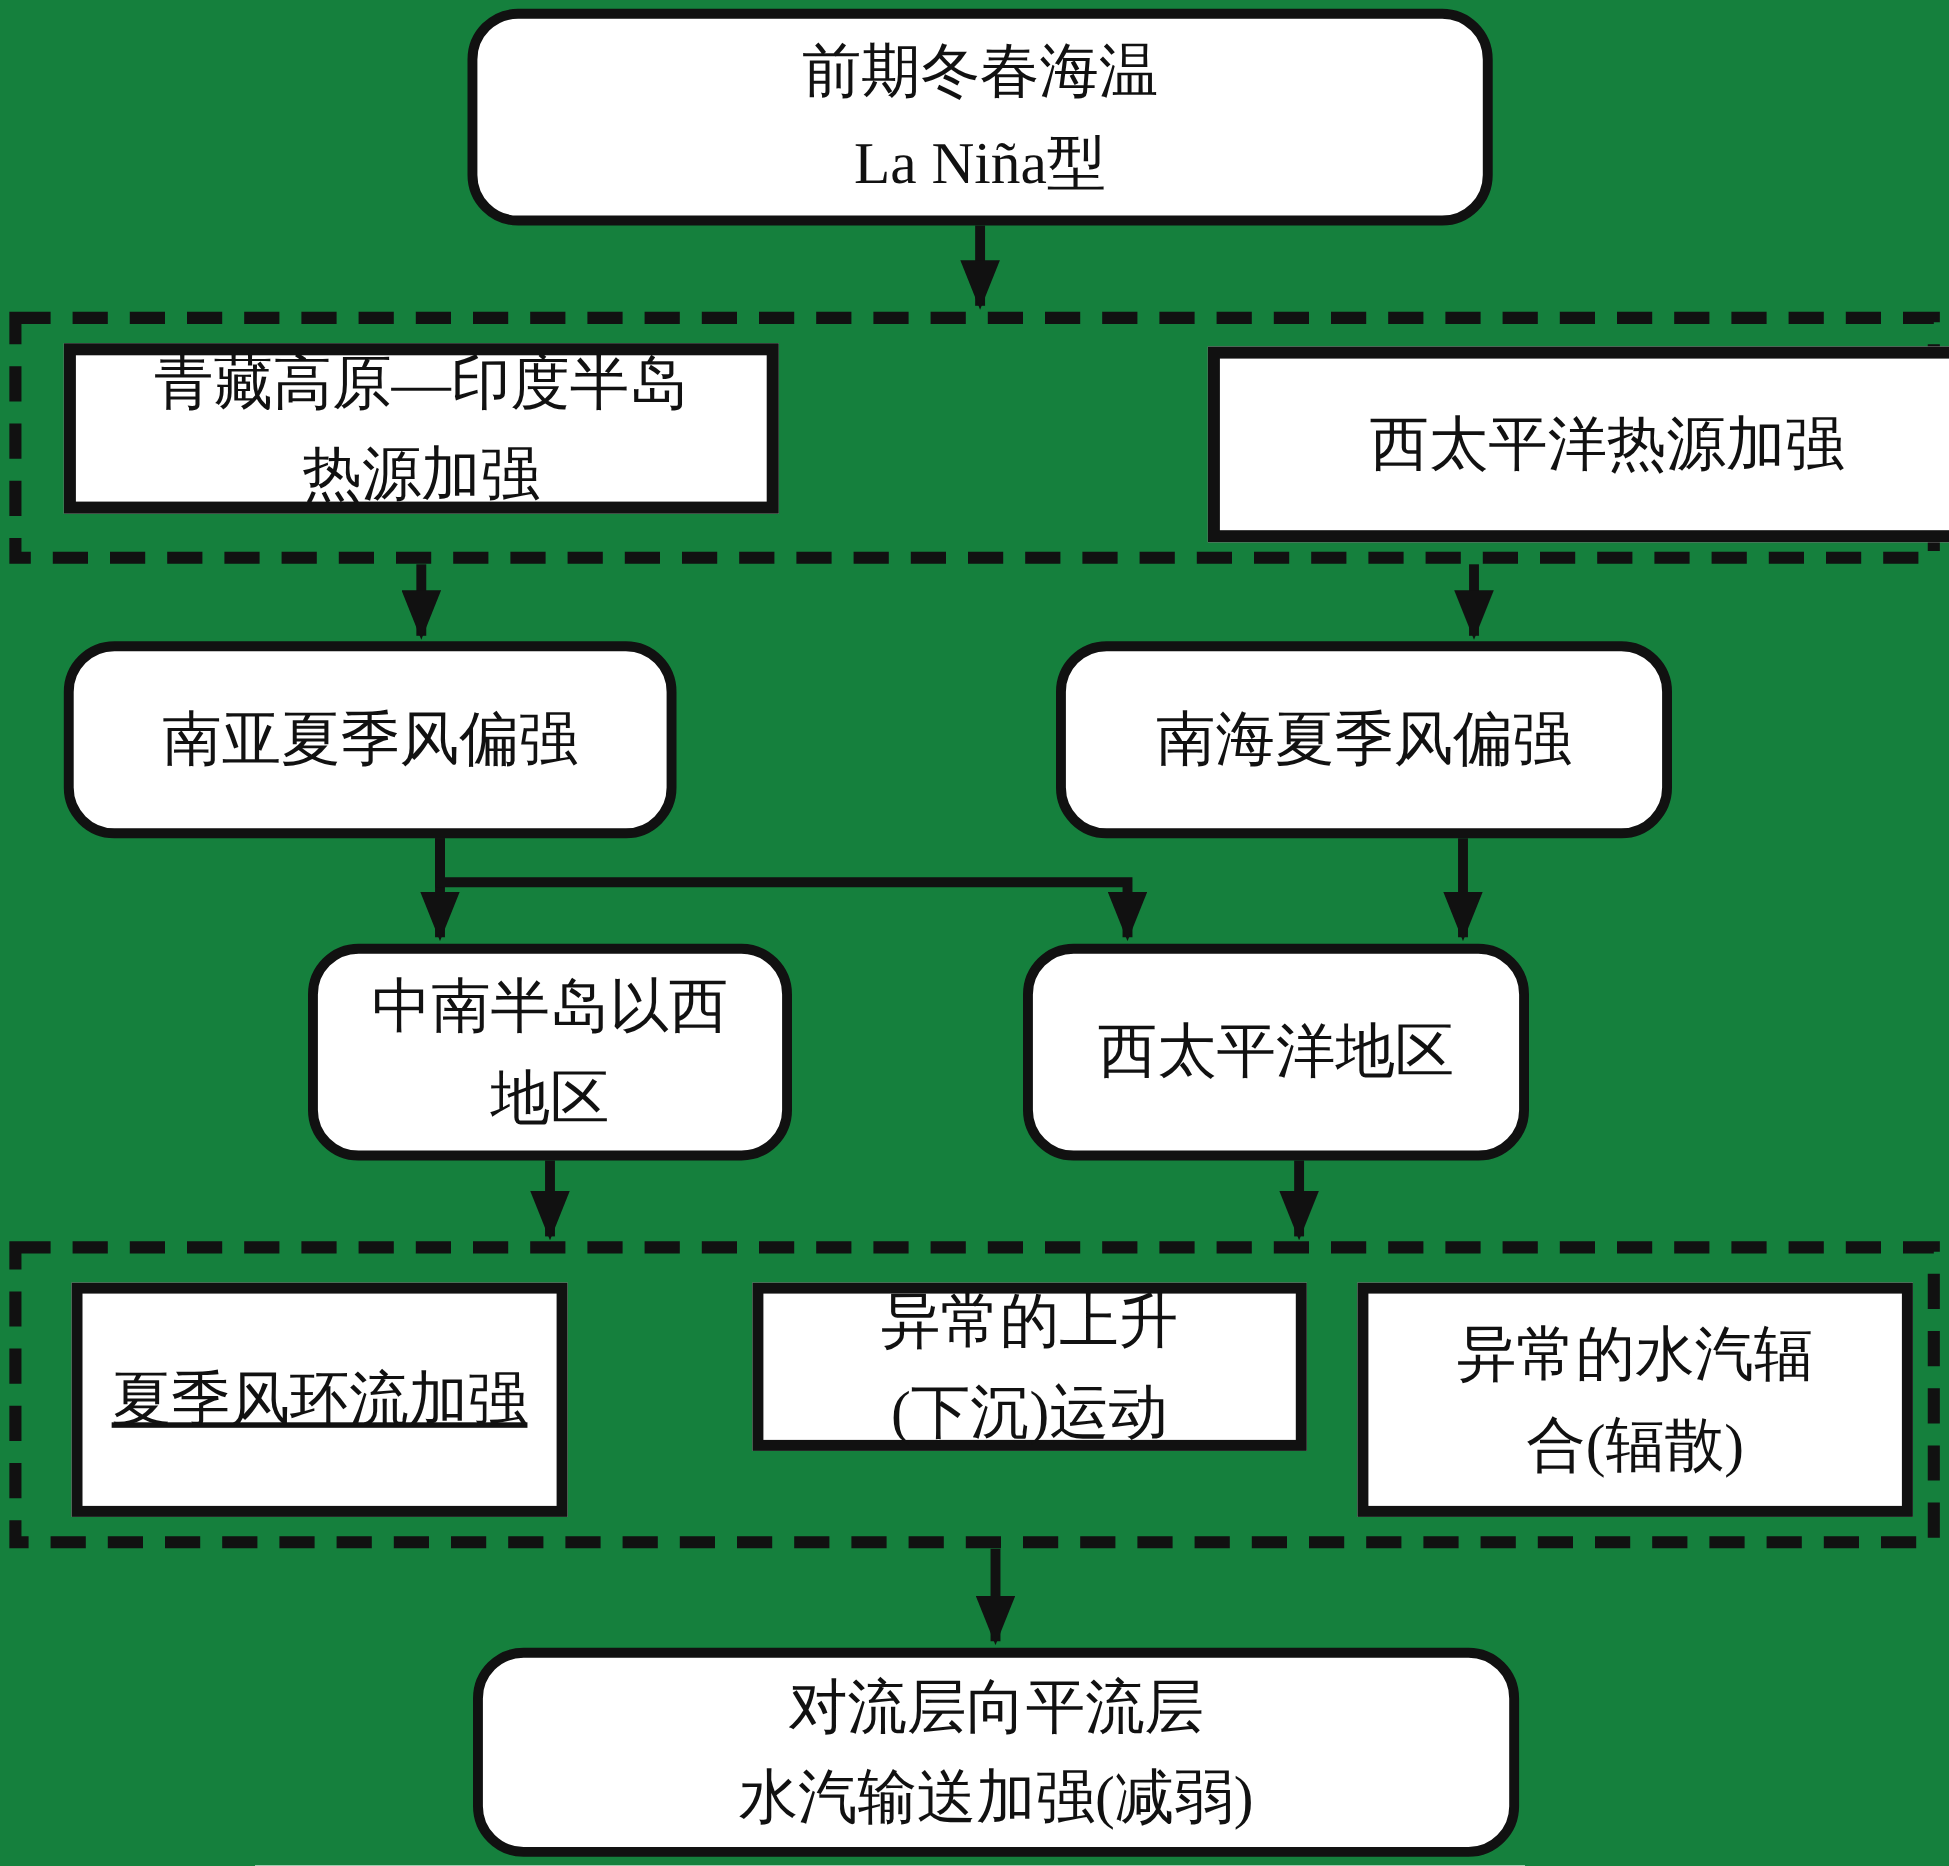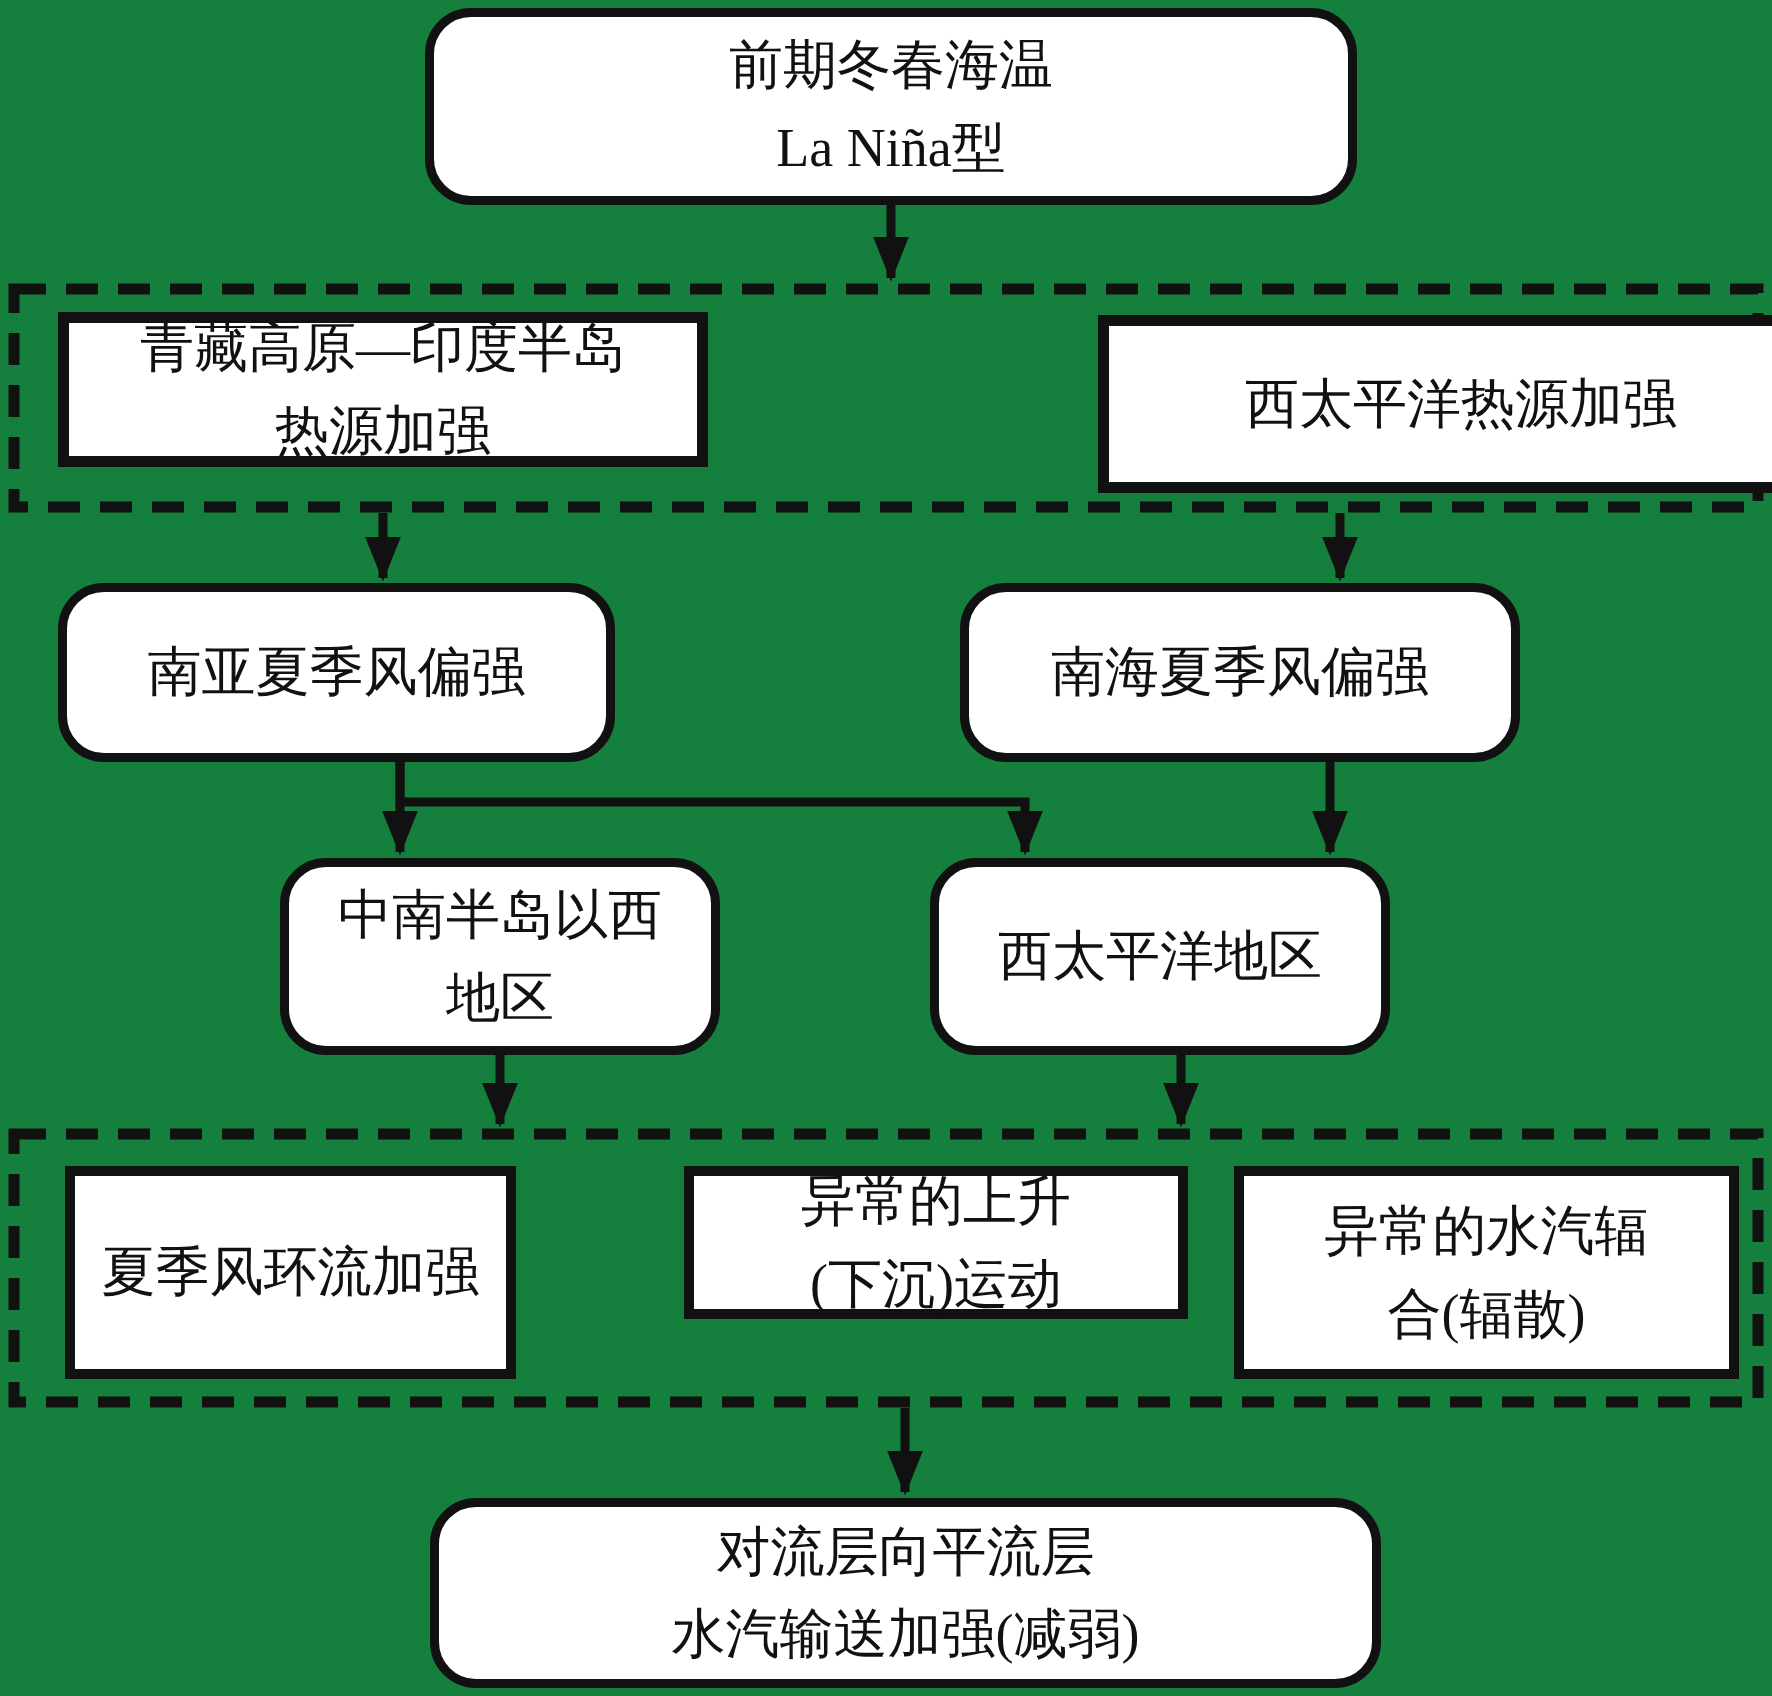--- a/index.html
+++ b/index.html
@@ -33,21 +33,21 @@
   .rounded { border-width: 9px; border-radius: 46px; }
 
   
   #n-top        { left: 425px;  top: 8px;    width: 932px; height: 197px; }
   #n-plateau    { left: 58px;   top: 312px;  width: 650px; height: 155px; border-width: 11px; }
   #n-wpheat     { left: 1088px; top: 315px;  width: 726px; height: 178px; border-width: 11px; margin-left: 10px; }
   #n-sasia      { left: 58px;   top: 583px;  width: 557px; height: 179px; }
   #n-scs        { left: 960px;  top: 583px;  width: 560px; height: 179px; }
   #n-indochina  { left: 280px;  top: 858px;  width: 440px; height: 197px; }
   #n-wpregion   { left: 930px;  top: 858px;  width: 460px; height: 197px; }
-  #n-monsoon    { left: 65px;   top: 1166px; width: 451px; height: 213px; }
+  #n-monsoon    { left: 65px;   top: 1166px; width: 451px; height: 213px; text-decoration: underline; }
   #n-vertical   { left: 684px;  top: 1166px; width: 504px; height: 153px; }
   #n-moisture   { left: 1234px; top: 1166px; width: 505px; height: 213px; justify-content: center; }
   #n-final      { left: 430px;  top: 1498px; width: 951px; height: 190px; }
 </style>
 </head>
 <body>
 
 <div id="canvas">
 
   <svg id="connector-layer" viewBox="0 0 1772 1696" xmlns="http://www.w3.org/2000/svg">

